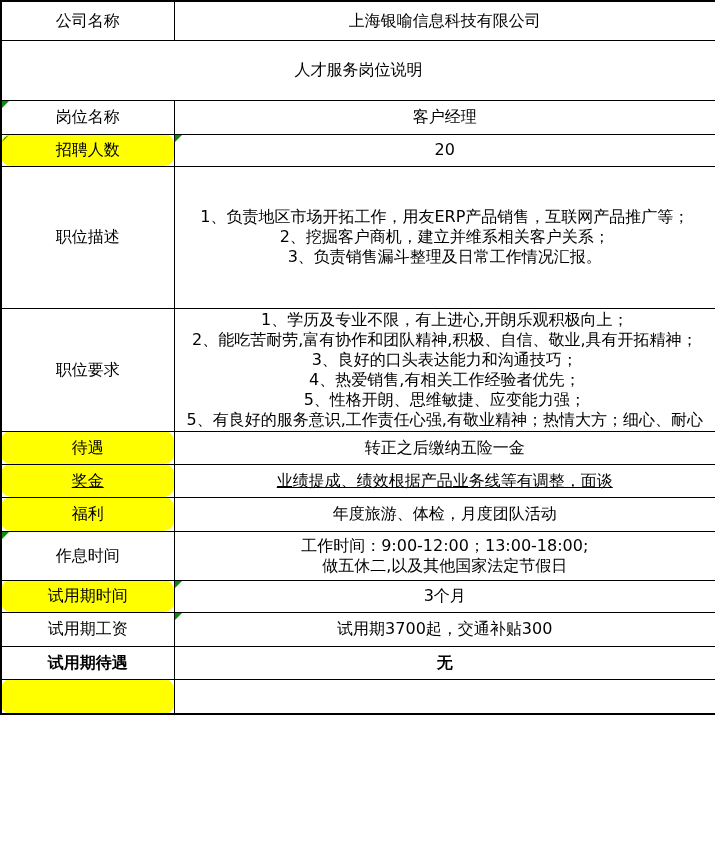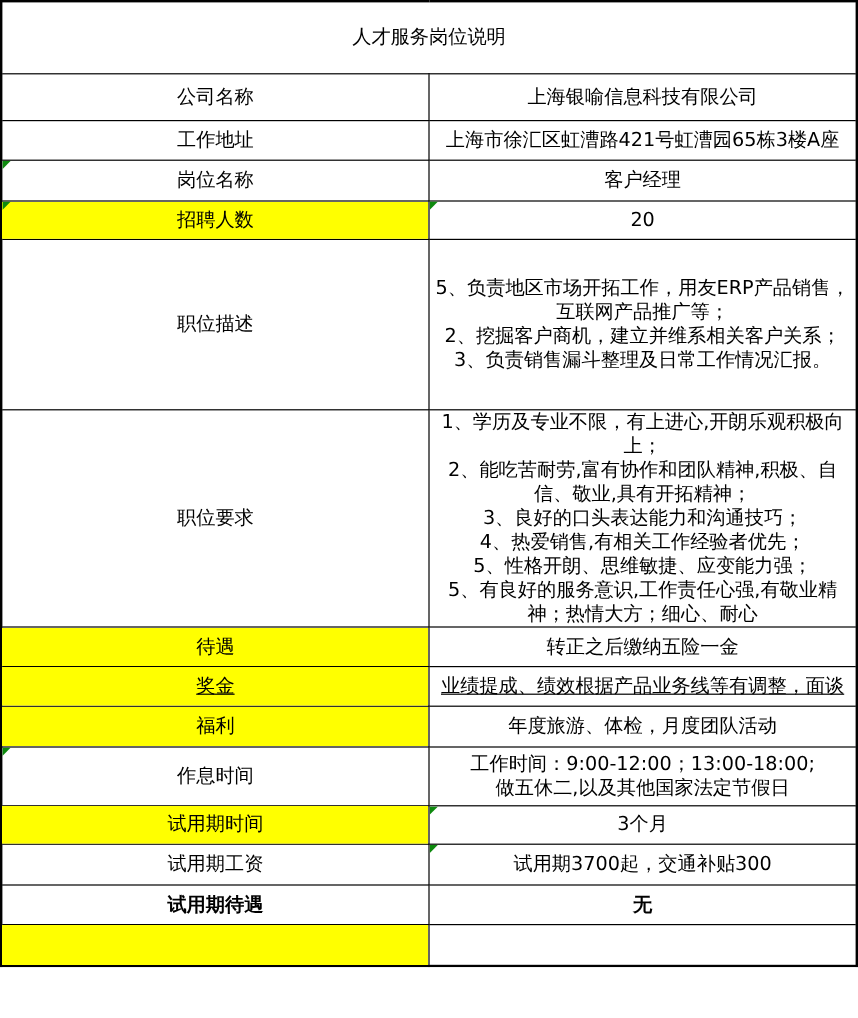--- a/index.html
+++ b/index.html
@@ -36,20 +36,21 @@
     font-size: 16px;
   }
   td.label-cell {
     width: 173px;
   }
   td.value-cell {
     width: 542px;
   }
   td.hl {
     background: var(--highlight, #FFFF00);
+    border-radius: 10px;
   }
   td.align-left {
     text-align: left;
     padding-left: 3px;
     padding-right: 3px;
   }
   .flag-tri {
     position: absolute;
     top: 0;
     left: 0;
@@ -60,52 +61,46 @@
   }
   .vline {
     display: block;
   }
 </style>
 </head>
 <body>
 
 <table class="sheet">
   <tbody id="sheet-body">
-    <tr>
-      <td class="title-cell" colspan="2">人才服务岗位说明</td>
-    </tr>
-  <tr style="height: 39px;">
+    <tr style="height: 39px;">
         <td class="label-cell"><span>公司名称</span></td>
         <td class="value-cell">
           <div class="vline">上海银喻信息科技有限公司</div>
         </td>
       </tr>
-      <tr style="height: 33px;">
-        <td class="label-cell"><span>工作地址</span></td>
-        <td class="value-cell">
-          <div class="vline">上海市徐汇区虹漕路421号虹漕园65栋3楼A座</div>
-        </td>
-      </tr>
+  <tr>
+      <td class="title-cell" colspan="2">人才服务岗位说明</td>
+    </tr>
       <tr style="height: 34px;">
         <td class="label-cell"><span>岗位名称</span><span class="flag-tri"></span></td>
         <td class="value-cell">
           <div class="vline">客户经理</div>
         </td>
       </tr>
       <tr style="height: 32px;">
         <td class="label-cell hl"><span>招聘人数</span><span class="flag-tri"></span></td>
         <td class="value-cell">
           <div class="vline">20</div>
           <span class="flag-tri"></span>
         </td>
       </tr>
       <tr style="height: 142px;">
         <td class="label-cell"><span>职位描述</span></td>
         <td class="value-cell align-left">
-          <div class="vline">5、负责地区市场开拓工作，用友ERP产品销售，互联网产品推广等；</div>
+          <div class="vline">1、负责地区市场开拓工作，用友ERP产品销售，互联网产品推广等；</div>
           <div class="vline">2、挖掘客户商机，建立并维系相关客户关系；</div>
           <div class="vline">3、负责销售漏斗整理及日常工作情况汇报。</div>
         </td>
       </tr>
       <tr style="height: 123px;">
         <td class="label-cell"><span>职位要求</span></td>
         <td class="value-cell align-left">
           <div class="vline">1、学历及专业不限，有上进心,开朗乐观积极向上；</div>
           <div class="vline">2、能吃苦耐劳,富有协作和团队精神,积极、自信、敬业,具有开拓精神；</div>
           <div class="vline">3、良好的口头表达能力和沟通技巧；</div>

